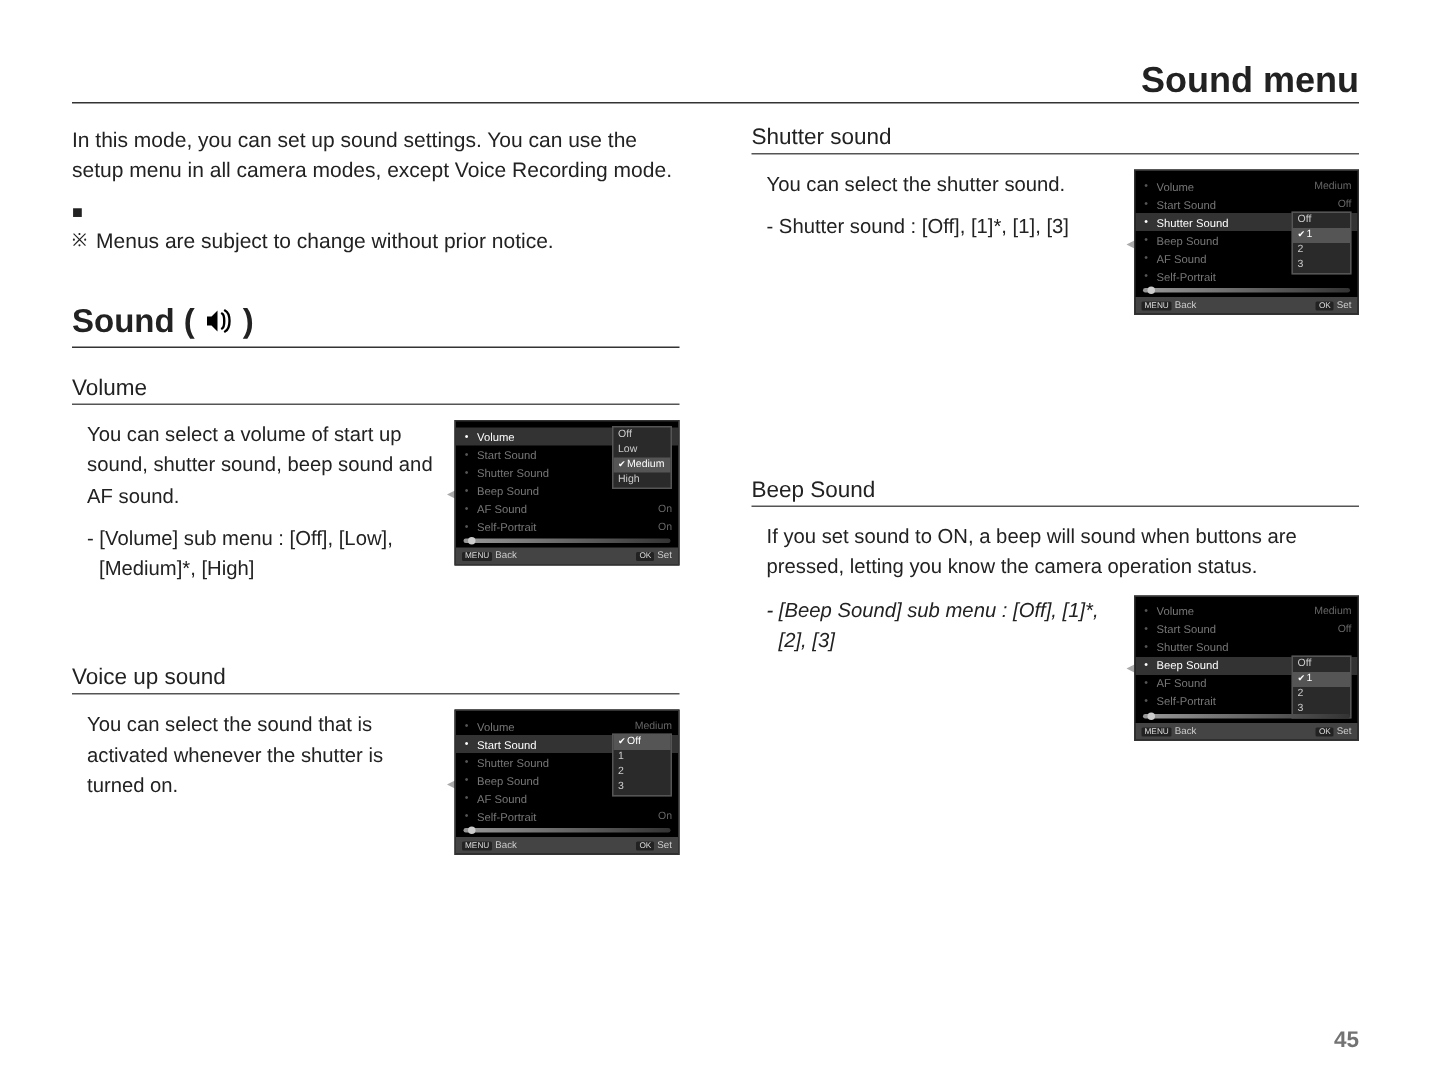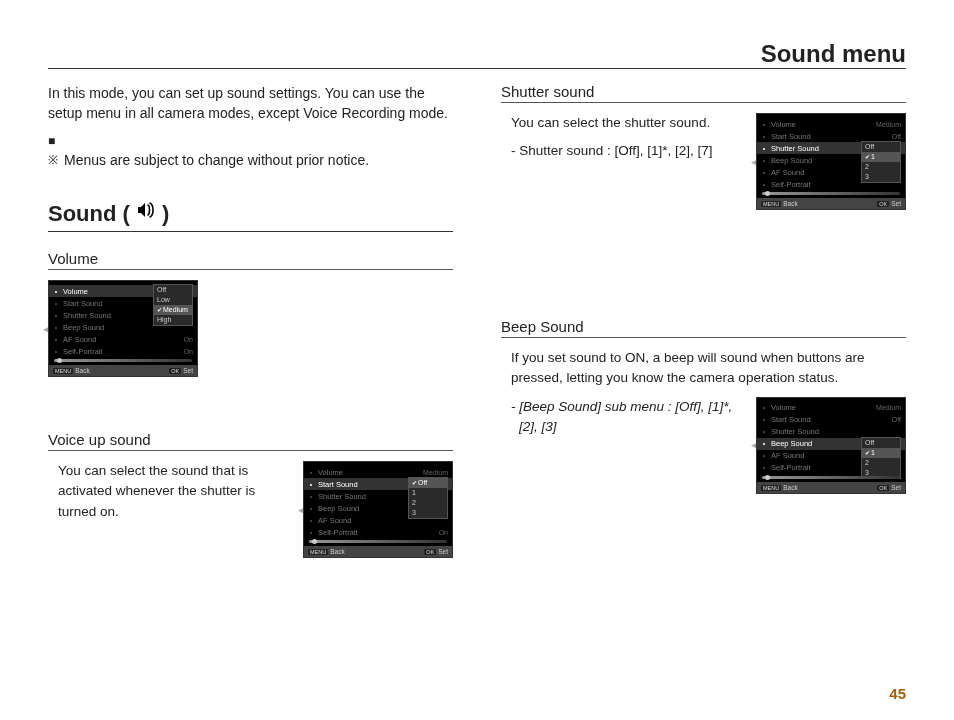--- a/index.html
+++ b/index.html
@@ -20,21 +20,21 @@
     margin-bottom: 14px;
     text-align: right;
   }
   h2 {
     font-size: 22px;
     font-weight: bold;
     border-bottom: 1.5px solid #333;
     padding-bottom: 4px;
     margin-bottom: 12px;
     display: flex;
-    align-items: flex-start;
+    align-items: center;
     gap: 6px;
   }
   .cols {
     display: flex;
     gap: 48px;
   }
   .col { flex: 1; min-width: 0; }
   .intro { font-size: 14px; line-height: 1.45; margin-bottom: 6px; }
   .note-line { font-size: 14px; line-height: 1.6; display: flex; gap: 6px; }
   .note-line .sym { font-size: 12px; position: relative; top: 2px; }
@@ -99,21 +99,21 @@
     display:flex;
     justify-content:space-between;
     padding:2px 4px;
     height:11px;
     align-items:center;
   }
   .cm-footer .btn-box { background:#222; color:#ddd; font-size:5.5px; padding:0 2px; border-radius:1px; margin-right:2px;}
   .cm-slider { height:3px; background:linear-gradient(to right,#999,#333); margin:2px 5px 3px 5px; border-radius:2px; position:relative;}
   .cm-slider::after{content:"";position:absolute;left:3px;top:-1px;width:5px;height:5px;background:#ccc;border-radius:50%;}
 
-  .pagenum { position:absolute; bottom:18px; right:48px; color:#a16207; font-size:15px; font-weight:bold;}
+  .pagenum { position:absolute; bottom:18px; right:48px; color:#737373; font-size:15px; font-weight:bold;}
   .spacer-lg { height: 30px; }
   .sound-icon { display:inline-flex; align-items:center;}
 </style>
 </head>
 <body>
 
 <h1>Sound menu</h1>
 
 <div class="cols">
 
@@ -135,20 +135,24 @@
         <svg width="20" height="18" viewBox="0 0 20 18">
             <path d="M2 6h3l4-4v14l-4-4H2z" fill="#000"></path>
             <path d="M12 4c2 1 2 9 0 10M14 2c4 2 4 12 0 14" stroke="#000" stroke-width="1.6" fill="none" stroke-linecap="round"></path>
           </svg>
       </span>
       <span>)</span>
     </h2>
 
     <div class="subhead">Volume</div>
     <div class="section-row">
+      <div class="textcol">
+        <p class="desc">You can select a volume of start up sound, shutter sound, beep sound and AF sound.</p>
+        <p class="opt">-  [Volume] sub menu : [Off], [Low], [Medium]*, [High]</p>
+      </div>
       <div class="cm-wrap">
         <span class="cm-speaker">◀))</span>
         <div class="cm">
           <div class="cm-row active">
               <span class="dot">•</span>
               <span class="lbl">Volume</span>
             </div>
           <div class="cm-row">
               <span class="dot">•</span>
               <span class="lbl">Start Sound</span>
@@ -237,21 +241,21 @@
       </div>
     </div>
   </div>
 
   <div class="col">
 
     <div class="subhead" style="margin-top:0;">Shutter sound</div>
     <div class="section-row">
       <div class="textcol">
         <p class="desc">You can select the shutter sound.</p>
-        <p class="opt">- Shutter sound : [Off], [1]*, [2], [7]</p>
+        <p class="opt">- Shutter sound : [Off], [1]*, [1], [3]</p>
       </div>
       <div class="cm-wrap">
         <span class="cm-speaker">◀))</span>
         <div class="cm">
           <div class="cm-row">
               <span class="dot">•</span>
               <span class="lbl">Volume</span>
               <span class="val">Medium</span>
             </div>
           <div class="cm-row">

